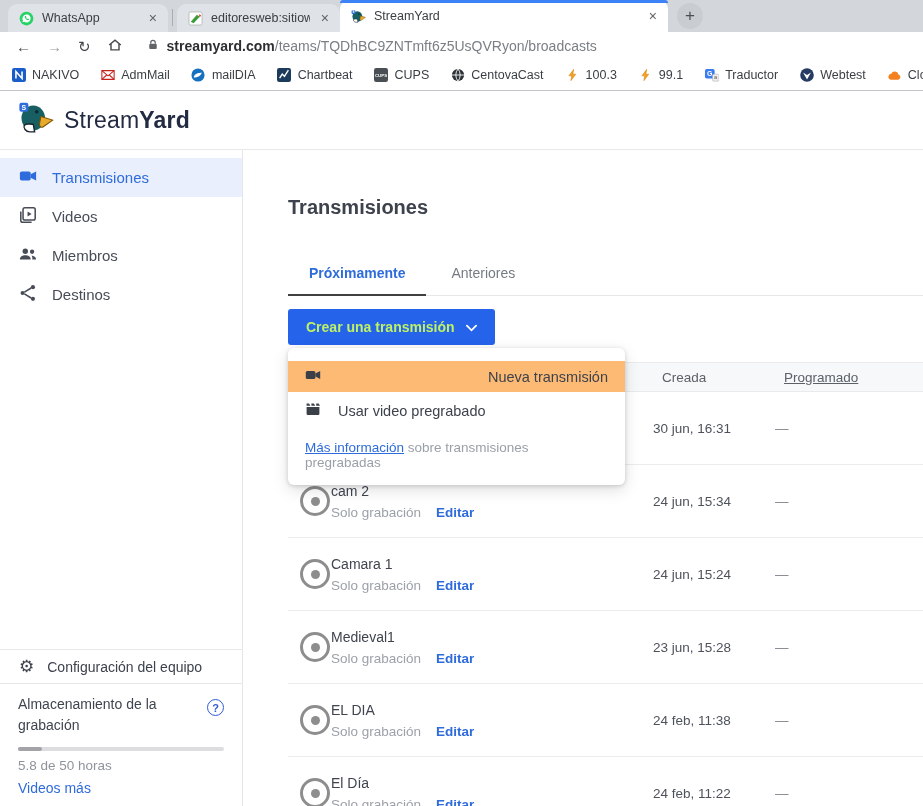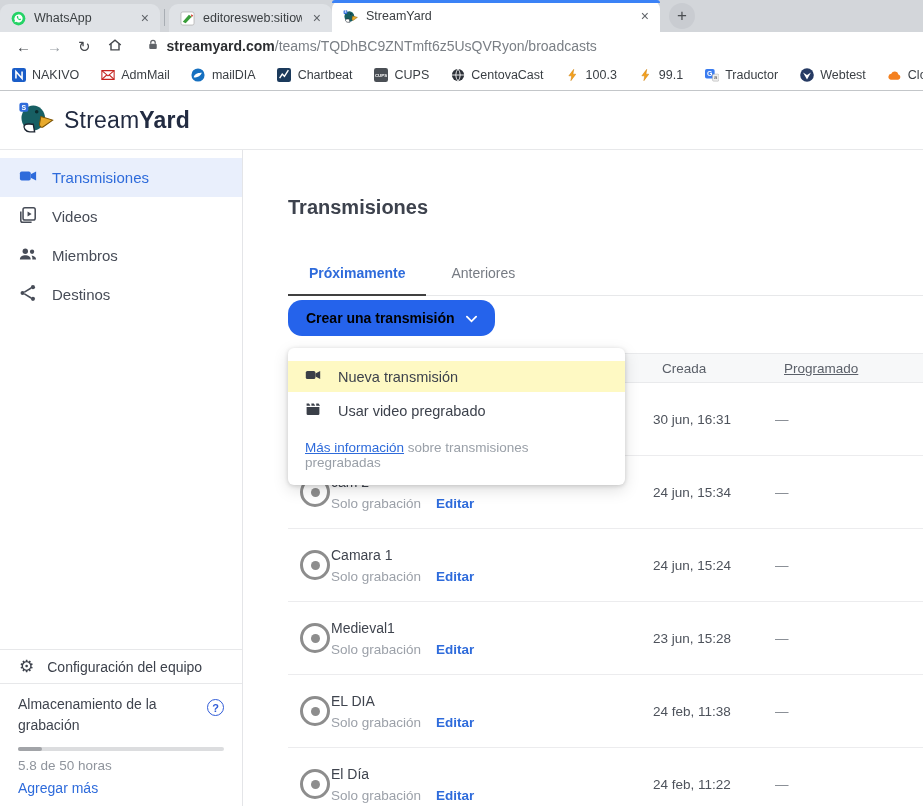--- a/index.html
+++ b/index.html
@@ -1,20 +1,20 @@
 <!DOCTYPE html>
 <html><head>
 <meta charset="utf-8">
 <style>
   * { box-sizing: border-box; margin: 0; padding: 0; }
   html,body { width:923px; height:806px; overflow:hidden; background:#fff;
     font-family:"Liberation Sans", sans-serif; }
 
   
-  .tabstrip { height:32px; background:#d3d6da; display:flex; align-items:flex-end; }
+  .tabstrip { height:32px; background:#d3d6da; display:flex; align-items:flex-end; padding-left:8px; }
   .tab { display:flex; align-items:center; gap:8px; height:28px; border-radius:9px 9px 0 0;
          padding:0 8px 0 11px; font-size:12.5px; color:#3c4043; cursor:pointer; }
   .tab.inactive { background:#dfe2e6; }
   .tab.t1 { width:160px; }
   .tab.t2 { width:163px; }
   .tab.t-active { width:328px; height:32px; background:#fff; position:relative; }
   .tab.t-active::before { content:""; position:absolute; top:0; left:0; right:0; height:3px;
          background:#3b82f6; border-radius:9px 9px 0 0; }
   .tab-title { flex:1; white-space:nowrap; overflow:hidden; }
   .tab-close { font-size:14px; color:#5f6368; padding:0 3px; }
@@ -63,22 +63,22 @@
   .addmore { font-size:14px; color:#2e6bdb; cursor:pointer; }
 
   
   .main { flex:1; position:relative; padding-left:45px; background:#fff; }
   .page-title { padding-top:46px; font-size:20px; font-weight:600; color:#3d424d; }
   .mtabs { display:flex; margin-top:46px; border-bottom:1px solid #e7e8ea; }
   .mtab { font-size:14px; padding:0 21px 13px; color:#767b83; cursor:pointer; }
   .mtab.active { color:#2e6bdb; font-weight:600; border-bottom:2px solid #404040; margin-bottom:-1px; }
   .mtab.second { margin-left:25px; padding:0 0 13px; }
 
-  .create-btn { margin-top:4px; display:inline-flex; align-items:center; gap:11px; background:#2563eb;
-         color:#000000; font-size:14px; font-weight:600; border:none; border-radius:14px; padding:10px 18px; cursor:pointer; }
+  .create-btn { margin-top:13px; display:inline-flex; align-items:center; gap:11px; background:#2563eb;
+         color:#bef264; font-size:14px; font-weight:600; border:none; border-radius:3px; padding:10px 18px; cursor:pointer; }
 
   .table { margin-top:17px; }
   .thead { display:flex; height:30px; align-items:center; background:#f7f8f9;
          border-top:1px solid #e9eaec; border-bottom:1px solid #e9eaec; font-size:13.5px; color:#5b6069; }
   .col-name { width:365px; }
   .col-created { width:122px;margin-left:9px; }
   .col-sched { flex:1;text-decoration:underline; }
   .trow { display:flex; align-items:center; height:73px; border-bottom:1px solid #ececee; }
   .cell-name { width:365px; display:flex; align-items:center; gap:1px; padding-left:12px; }
   .trow.covered .cell-name { visibility:hidden; }
@@ -89,21 +89,21 @@
   .row-sub { font-size:13.5px; color:#9ca1a9; display:flex; gap:15px; }
   .edit-link { color:#2e6bdb; font-weight:600; cursor:pointer; }
   .cell-created { width:122px; font-size:13.5px; color:#4d525b; }
   .cell-sched { flex:1; font-size:13.5px; color:#7d828a; }
 
   
   .dropdown { position:absolute; left:45px; top:198px; width:337px; background:#fff; border-radius:6px;
          box-shadow:0 1px 4px rgba(0,0,0,.16), 0 5px 16px rgba(0,0,0,.13); padding-top:13px; z-index:20; }
   .dd-item { display:flex; align-items:center; gap:17px; padding:6px 17px; margin-bottom:3px;
          font-size:14.5px; color:#3d424c; cursor:pointer; }
-  .dd-item.hl { background:#fef9c3; }
+  .dd-item.hl { background:#fdba74;justify-content:space-between; }
   .dd-item svg { color:#3a3f48; flex:none; }
   .dd-info { padding:11px 17px 15px; font-size:13.5px; color:#9aa0a8; }
   .dd-info a { color:#2e6bdb; text-decoration:underline; cursor:pointer; }
 </style>
 </head>
 <body>
 
 <div>
   <div class="tabstrip">
     <div class="tab inactive t1">
@@ -338,21 +338,21 @@
       </div>
       <div class="storage">
         <div class="storage-head">
           <div class="storage-title">Almacenamiento de la grabación</div>
           <div class="help">?</div>
         </div>
         <div class="progress">
           <div class="progress-fill" style="width: 11.6%;"></div>
         </div>
         <div class="usage">5.8 de 50 horas</div>
-        <div class="addmore">Agregar más</div>
+        <div class="addmore">Videos más</div>
       </div>
     </div>
   </aside>
 
   <main class="main">
     <div class="page-title">Transmisiones</div>
 
     <div class="mtabs">
       <div class="mtab active">Próximamente</div>
       <div class="mtab second">Anteriores</div>

